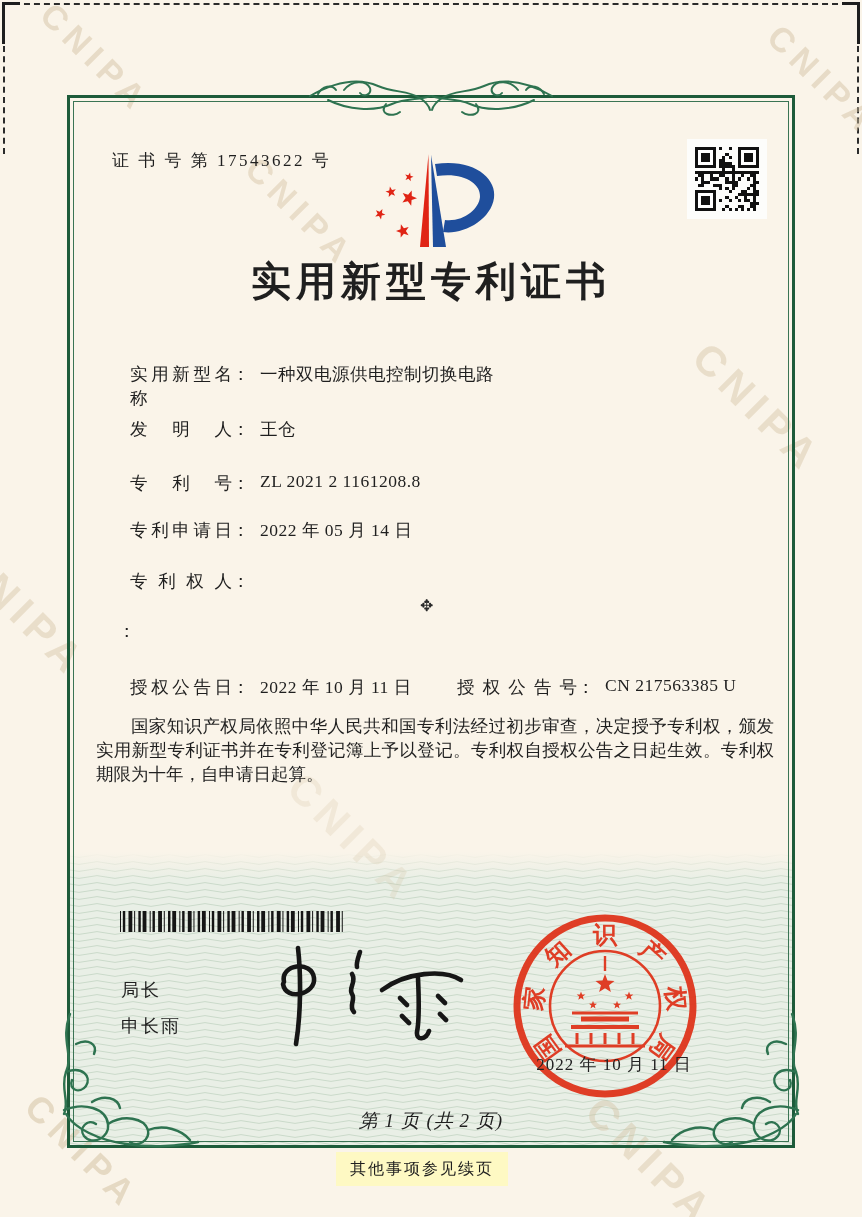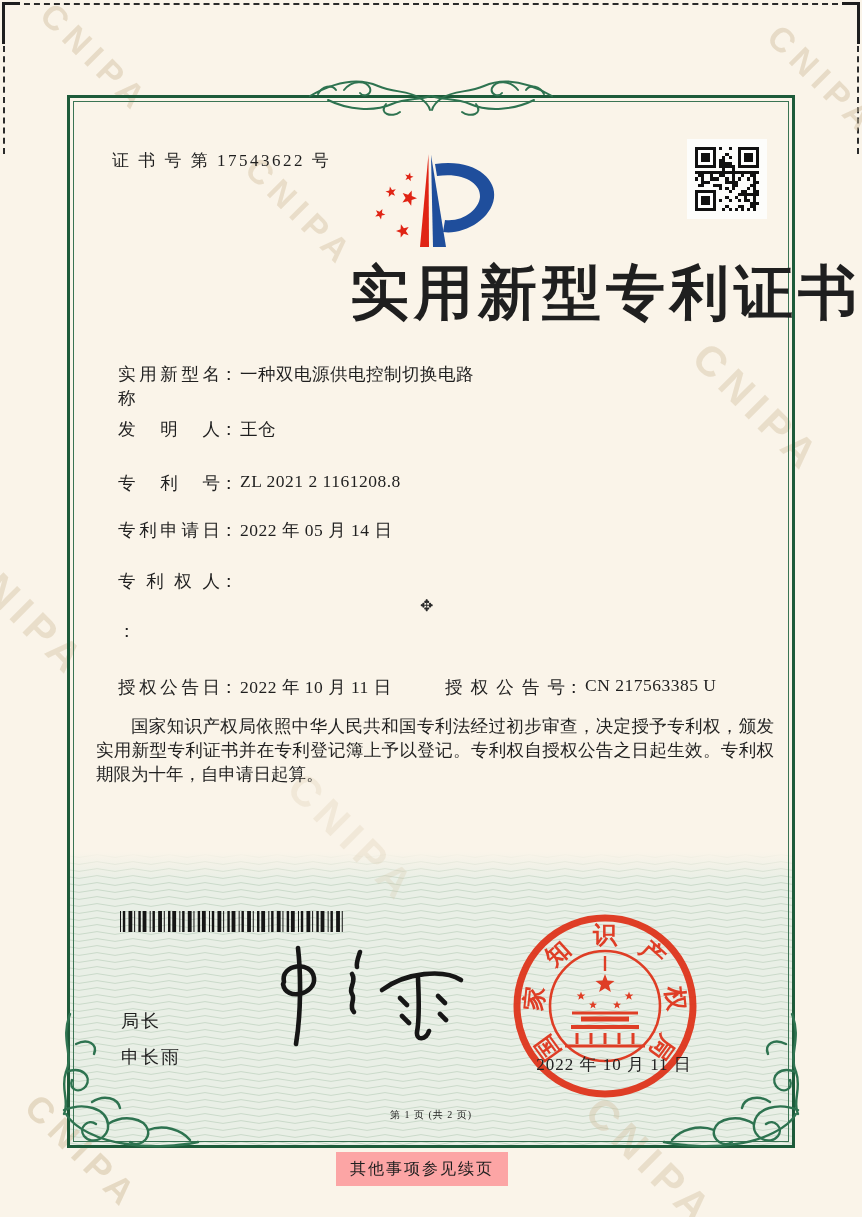--- a/index.html
+++ b/index.html
@@ -31,46 +31,46 @@
   .border-outer { position:absolute; left:67px; top:95px; width:728px; height:1053px;
     border:3px solid #1d5b3a; z-index:3; pointer-events:none; }
   .border-inner { position:absolute; left:73px; top:101px; width:716px; height:1041px;
     border:1px solid #3a7454; z-index:3; pointer-events:none; }
   .flourish { position:absolute; z-index:4; pointer-events:none; }
   
   .certno { position:absolute; left:112px; top:149px; font-size:17px; letter-spacing:2.5px; z-index:5; }
   .qr-pad { position:absolute; left:687px; top:139px; width:80px; height:80px; background:#fdfdfb; z-index:5; }
   .qr-pad svg { position:absolute; left:8px; top:8px; }
   .logo { position:absolute; left:357px; top:146px; z-index:5; }
-  .title { position:absolute; left:0; width:100%; top:254px; text-align:right;
-    font-size:59px; font-weight:bold; letter-spacing:5px; z-index:5; }
+  .title { position:absolute; left:0; width:100%; top:254px; text-align:center;
+    font-size:40px; font-weight:bold; letter-spacing:5px; z-index:5; }
   
   .frow { position:absolute; left:118px; right:80px; display:flex; font-size:17.5px; z-index:5; }
-  .flabel { display:inline-block; width:102px; text-align:justify; text-align-last:justify; }
+  .flabel { display:inline-block; width:102px; text-align:justify; text-align-last:justify;margin-left:12px; }
   .fcolon { display:inline-block; width:18px; }
-  .fvalue { margin-left:2px; letter-spacing:0.5px; }
+  .fvalue { margin-left:10px; letter-spacing:0.5px; }
   .fvalue.addr { width:438px; line-height:27px; }
   .fpair2 { position:absolute; left:327px; top:0; display:flex; }
   .fpair2 .flabel { width:120px;font-family:Liberation Mono, monospace; }
   .cursor-glyph { position:absolute; left:420px; top:596px; font-size:16px; color:#2a2a2a; z-index:6; }
   
   .legal { position:absolute; left:96px; width:678px; top:708px; font-size:17.5px;
     line-height:24px; text-align:justify; z-index:5;margin-top:6px; }
   .legal p { text-indent:2em; margin:0; }
   
   .barcode { position:absolute; left:120px; top:911px; z-index:5; }
-  .sig-label { position:absolute; left:121px; font-size:18px; letter-spacing:2px; z-index:5;margin-top:31px; }
+  .sig-label { position:absolute; left:121px; font-size:18px; letter-spacing:2px; z-index:5; }
   .signature { position:absolute; left:248px; top:936px; z-index:5; }
   .seal { position:absolute; left:510px; top:911px; z-index:6; opacity:0.93; }
   .seal-date { position:absolute; left:528px; top:1053px; width:172px; text-align:center;
     font-size:17px; color:#222; z-index:7; letter-spacing:1px; }
   .pageinfo { position:absolute; left:0; width:100%; top:1108px; text-align:center;
-    font-size:10px; letter-spacing:1px; z-index:5; }
+    font-size:19px; letter-spacing:1px; z-index:5;font-style:italic; }
   .contnote { position:absolute; left:336px; top:1152px; width:172px; height:34px;
-    background:#fca5a5; text-align:center; line-height:34px; font-size:16px;
+    background:#fef9c3; text-align:center; line-height:34px; font-size:16px;
     letter-spacing:2px; z-index:5; }
 </style>
 </head>
 <body>
 
 <div class="page">
 
   <div class="crop-top"></div>
   <div class="bracket l"></div>
   <div class="bracket r"></div>

